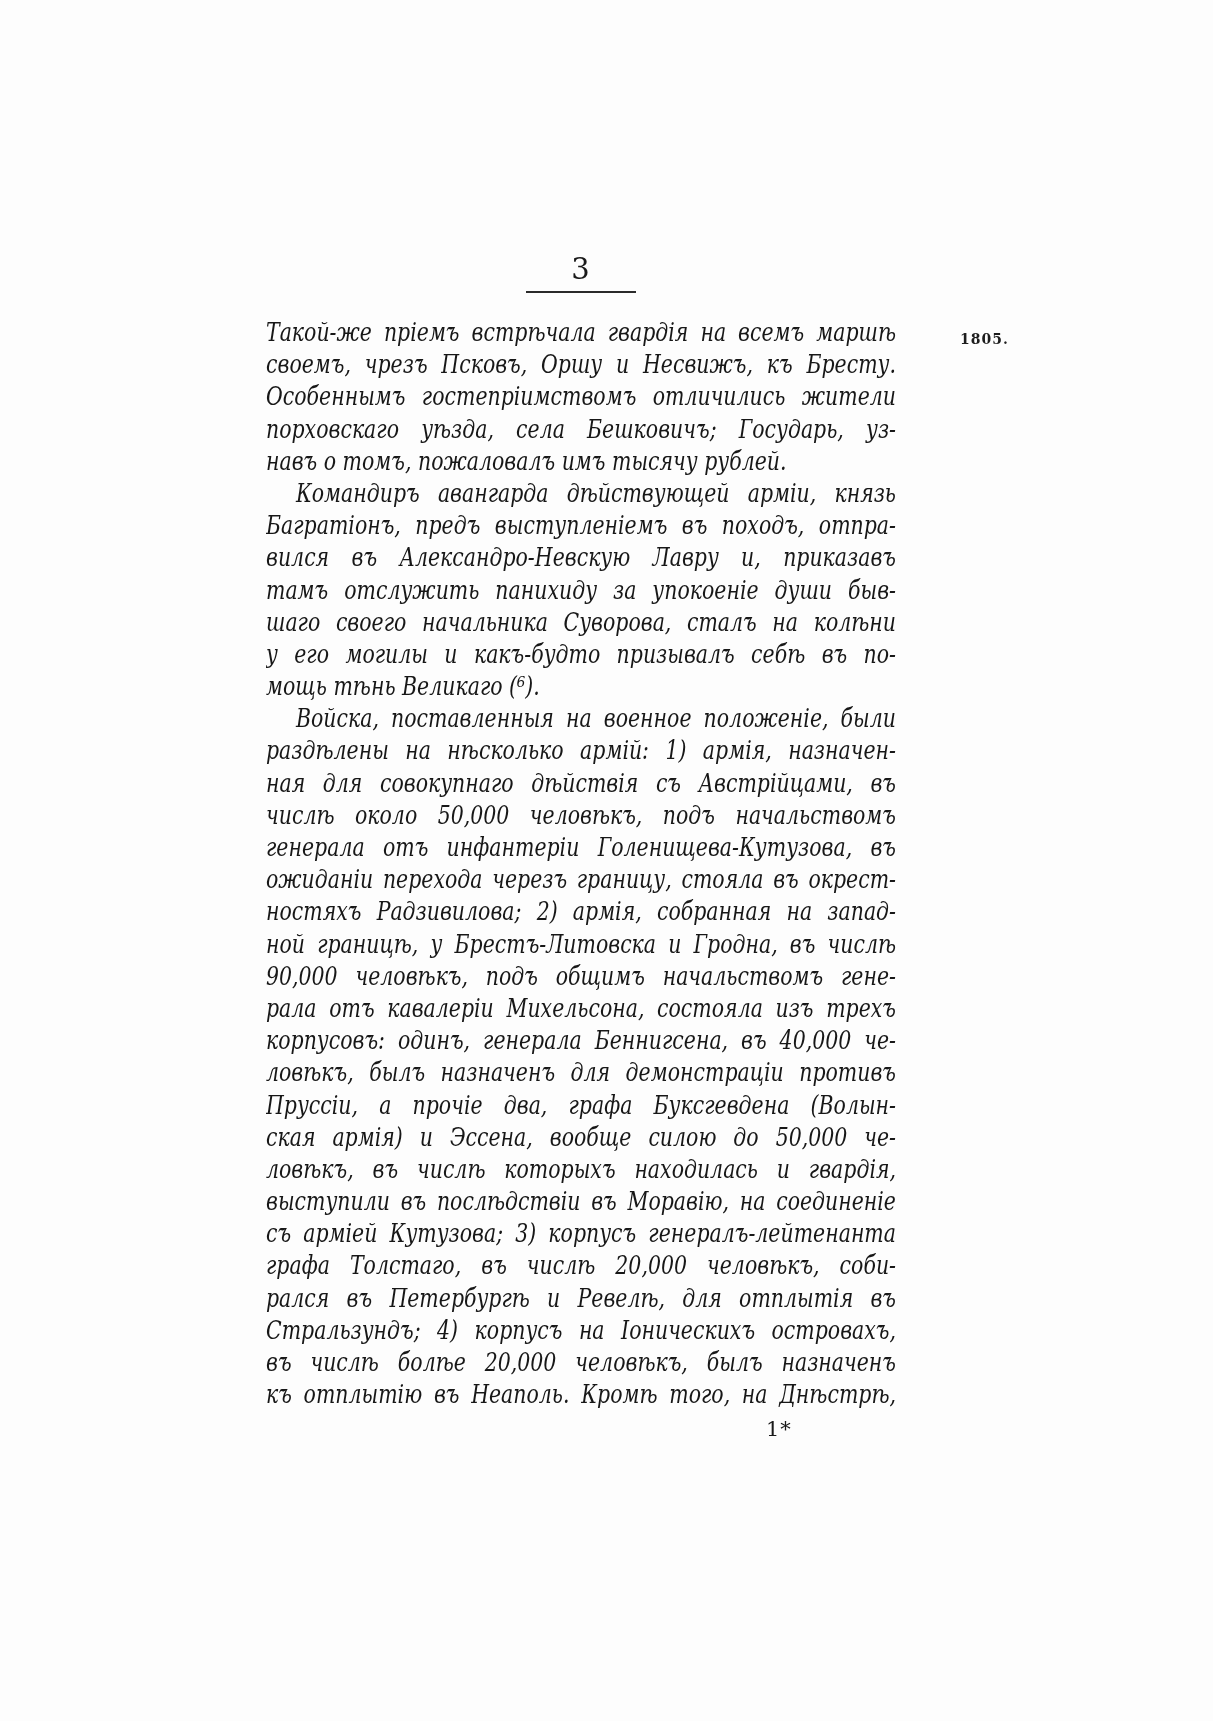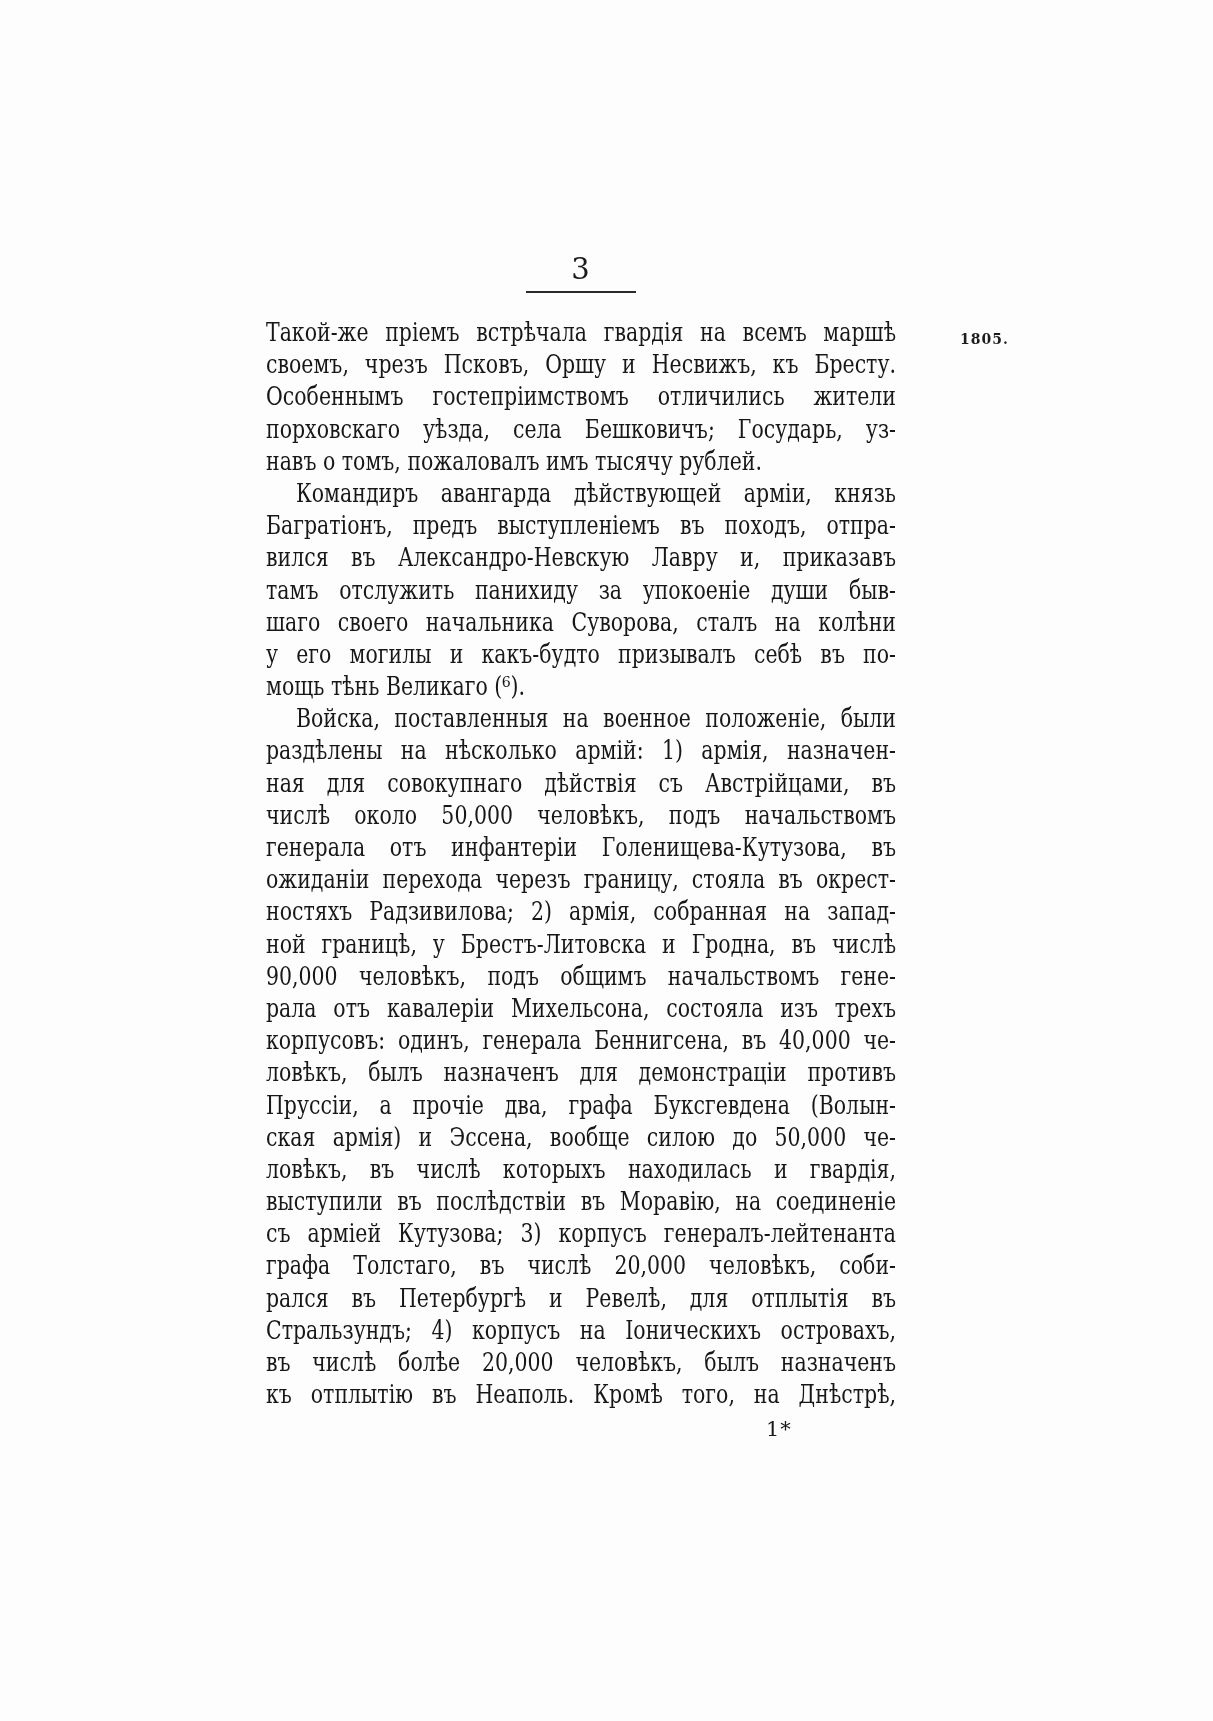--- a/index.html
+++ b/index.html
@@ -43,20 +43,21 @@
     font-weight: 600;
     letter-spacing: 1px;
     color: #1d1d1d;
   }
   
   .textblock {
     position: absolute;
     left: 266px;
     top: 316px;
     width: 630px;
+    font-style: italic;
   }
   .textblock-inner {
     width: 800px;                 
     transform: scaleX(0.7875);
     transform-origin: 0 0;
     font-size: 26px;
     line-height: 32.2px;
     color: #171717;
   }
   .line {

